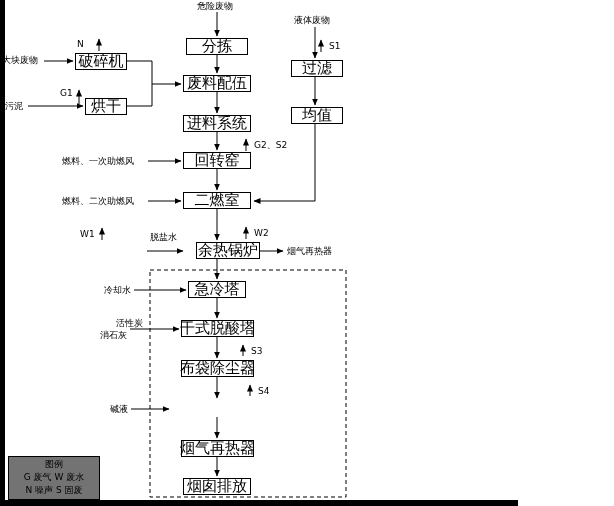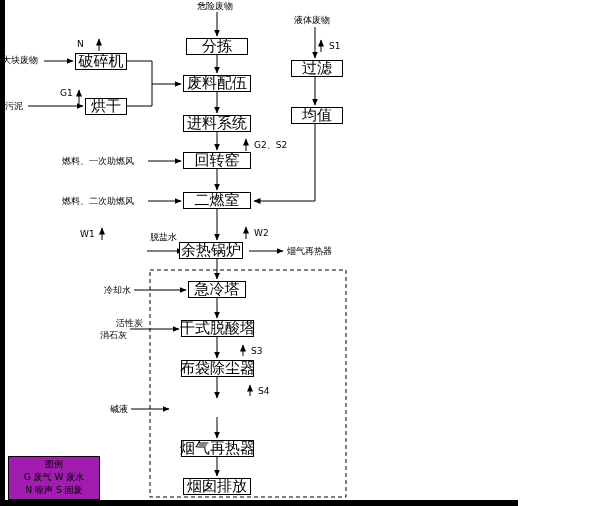--- a/index.html
+++ b/index.html
@@ -12,21 +12,21 @@
   .node {
     position:absolute; border:1px solid #000; background:#fff;
     display:flex; align-items:center; justify-content:center;
     font-size:15px; line-height:1; white-space:nowrap; z-index:2;
   }
   .lbl {
     position:absolute; font-size:9px; line-height:1.2; white-space:nowrap; z-index:2;
   }
   .legend {
     position:absolute; left:8px; top:456px; width:92px; height:44px;
-    border:1px solid #000; background:#a21caf; font-size:9px; line-height:1.45;
+    border:1px solid #000; background:#737373; font-size:9px; line-height:1.45;
     text-align:center; z-index:3; padding-top:1px;
   }
   .bar-left  { position:absolute; left:0; top:0; width:5px; height:506px; background:#000; z-index:4; }
   .bar-bottom{ position:absolute; left:0; top:500px; width:614px; height:6px; background:#000; z-index:4; }
 </style>
 </head>
 <body>
 
 <div class="canvas">
 
@@ -81,21 +81,21 @@
     </g>
   </svg>
 
   <div class="lbl" style="left:197px;top:1px">危险废物</div>
 
   <div class="node" style="left:186px;top:38px;width:62px;height:17px">分拣</div>
   <div class="node" style="left:183px;top:75px;width:68px;height:17px">废料配伍</div>
   <div class="node" style="left:183px;top:115px;width:68px;height:17px">进料系统</div>
   <div class="node" style="left:183px;top:152px;width:68px;height:17px">回转窑</div>
   <div class="node" style="left:183px;top:192px;width:68px;height:17px">二燃室</div>
-  <div class="node" style="left:179px;top:242px;width:64px;height:17px">余热锅炉</div>
+  <div class="node" style="left:196px;top:242px;width:64px;height:17px">余热锅炉</div>
   <div class="node" style="left:188px;top:281px;width:58px;height:17px">急冷塔</div>
   <div class="node" style="left:181px;top:320px;width:73px;height:17px">干式脱酸塔</div>
   <div class="node" style="left:181px;top:360px;width:73px;height:17px">布袋除尘器</div>
   <div class="node" style="left:181px;top:440px;width:73px;height:17px">烟气再热器</div>
   <div class="node" style="left:183px;top:478px;width:68px;height:17px">烟囱排放</div>
 
   <div class="node" style="left:75px;top:53px;width:52px;height:17px">破碎机</div>
   <div class="node" style="left:85px;top:98px;width:42px;height:17px">烘干</div>
 
   <div class="node" style="left:291px;top:60px;width:52px;height:17px">过滤</div>

